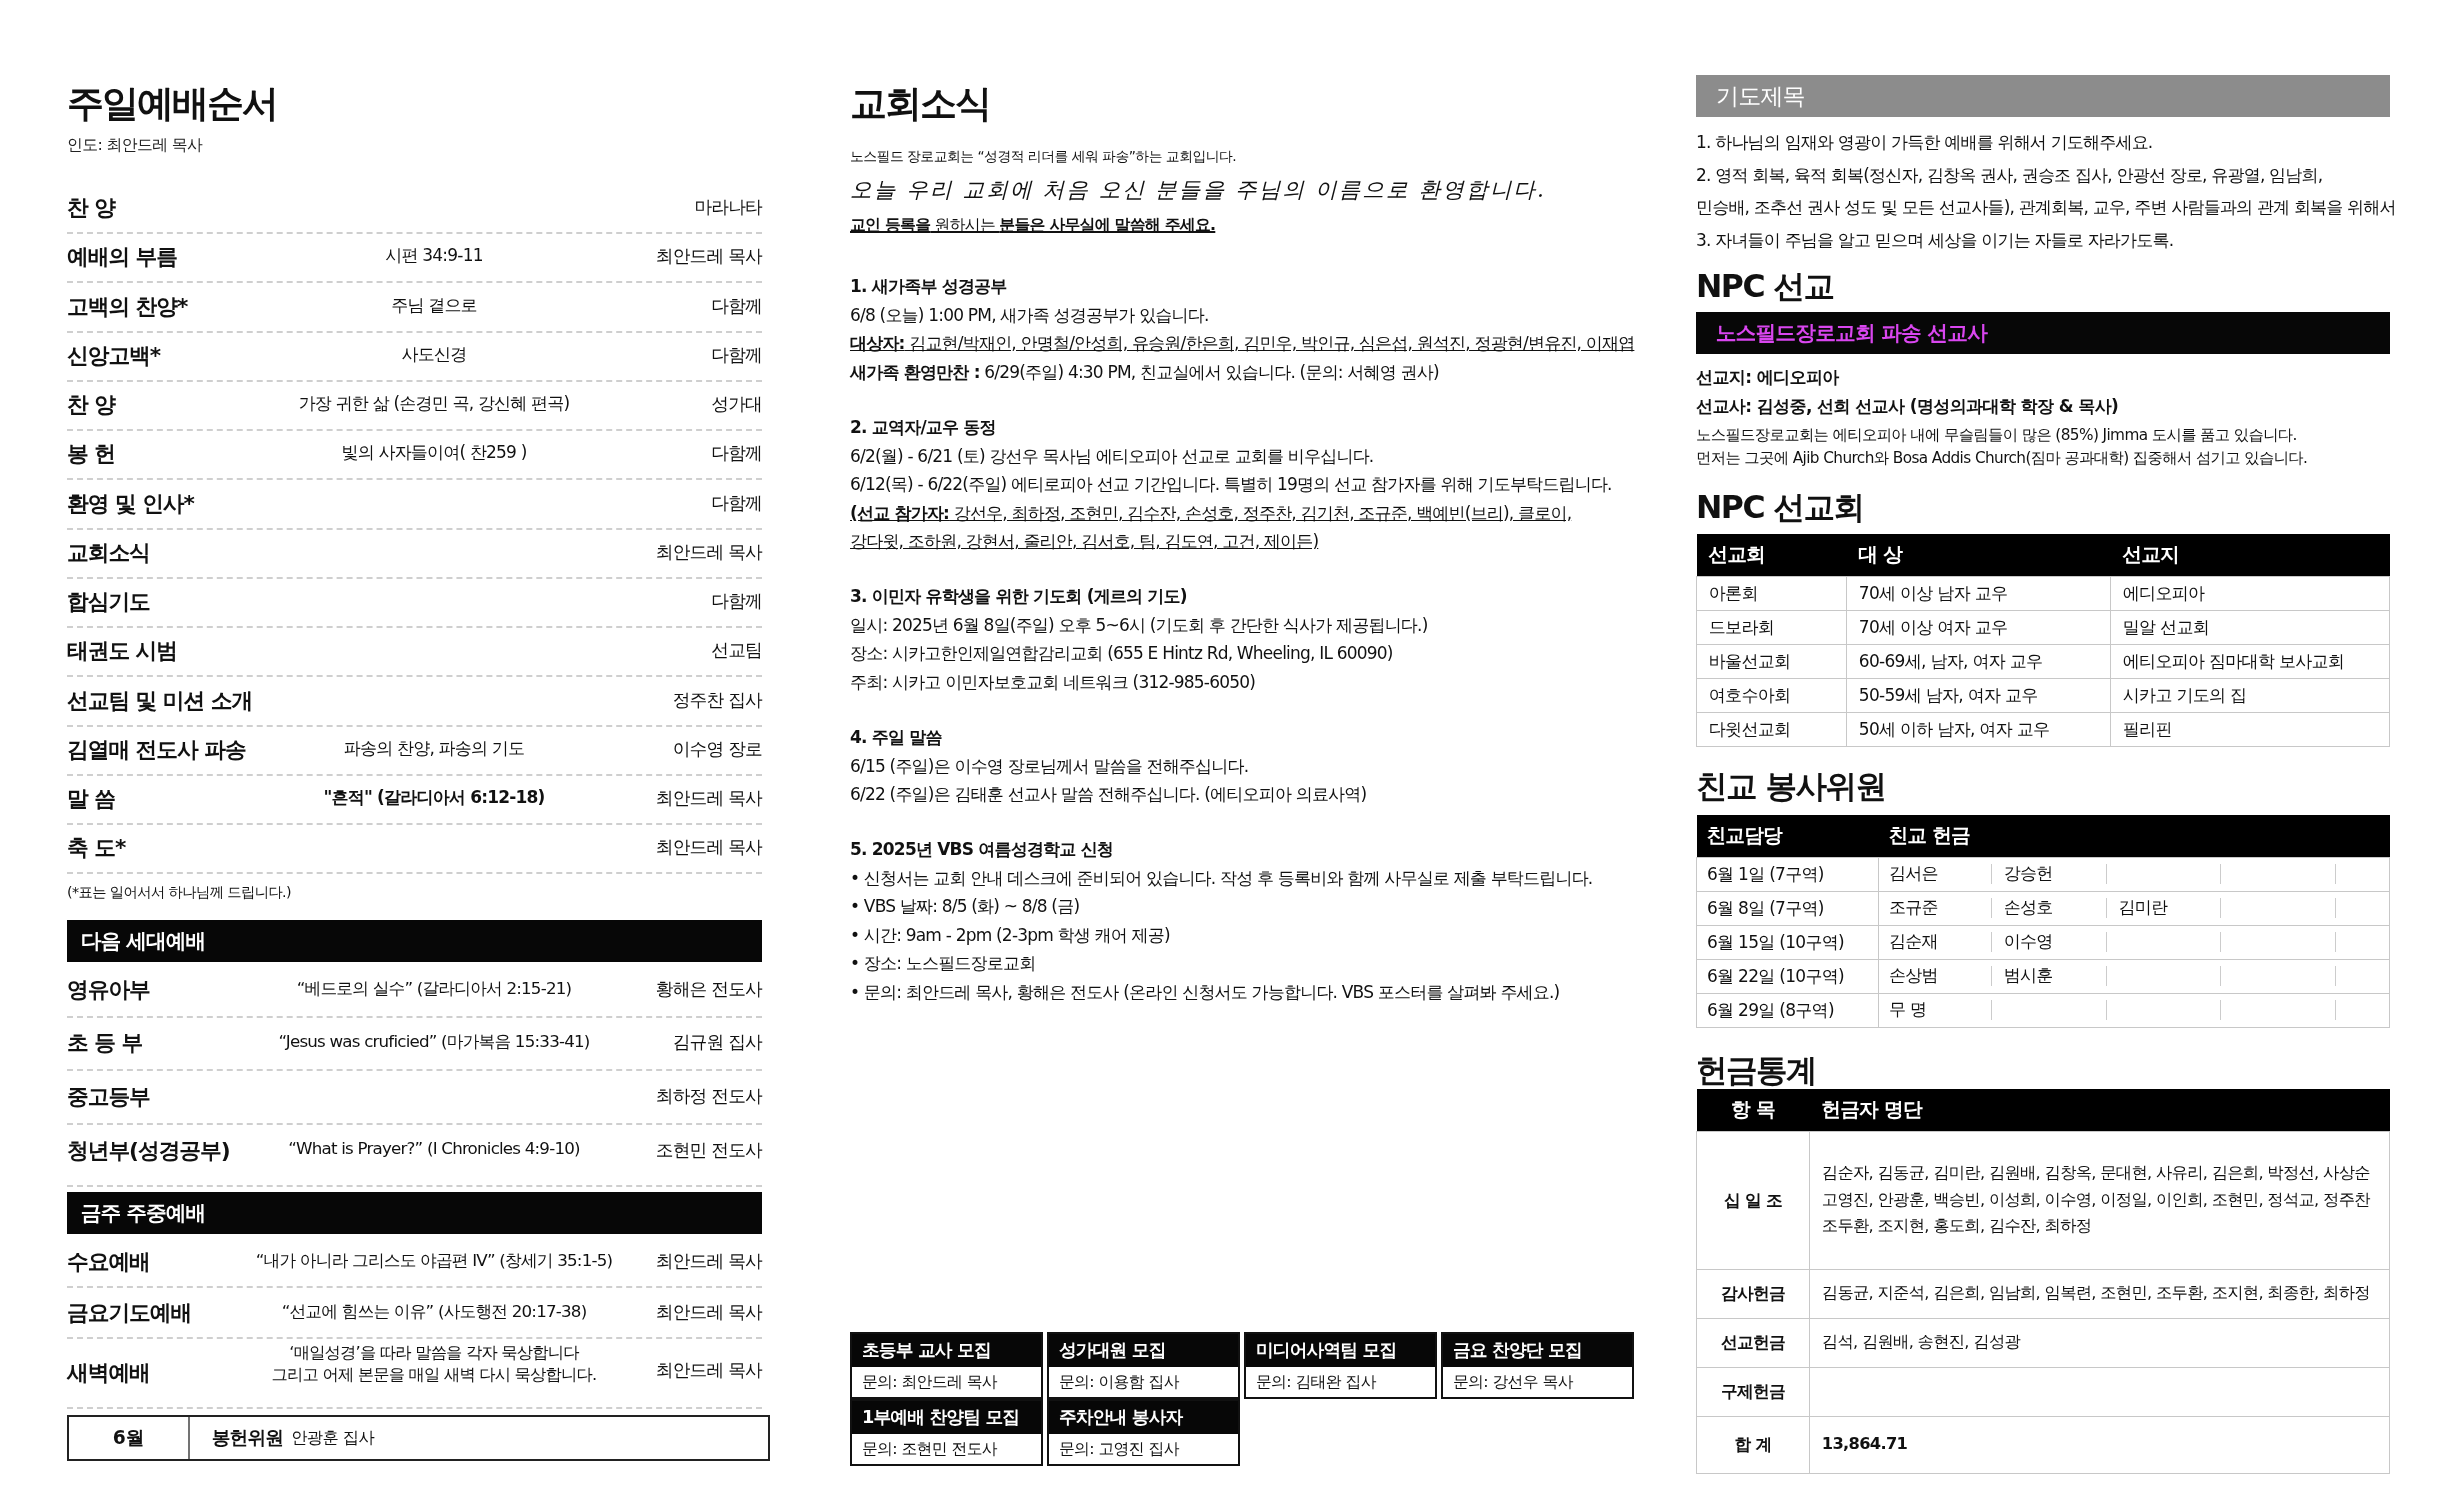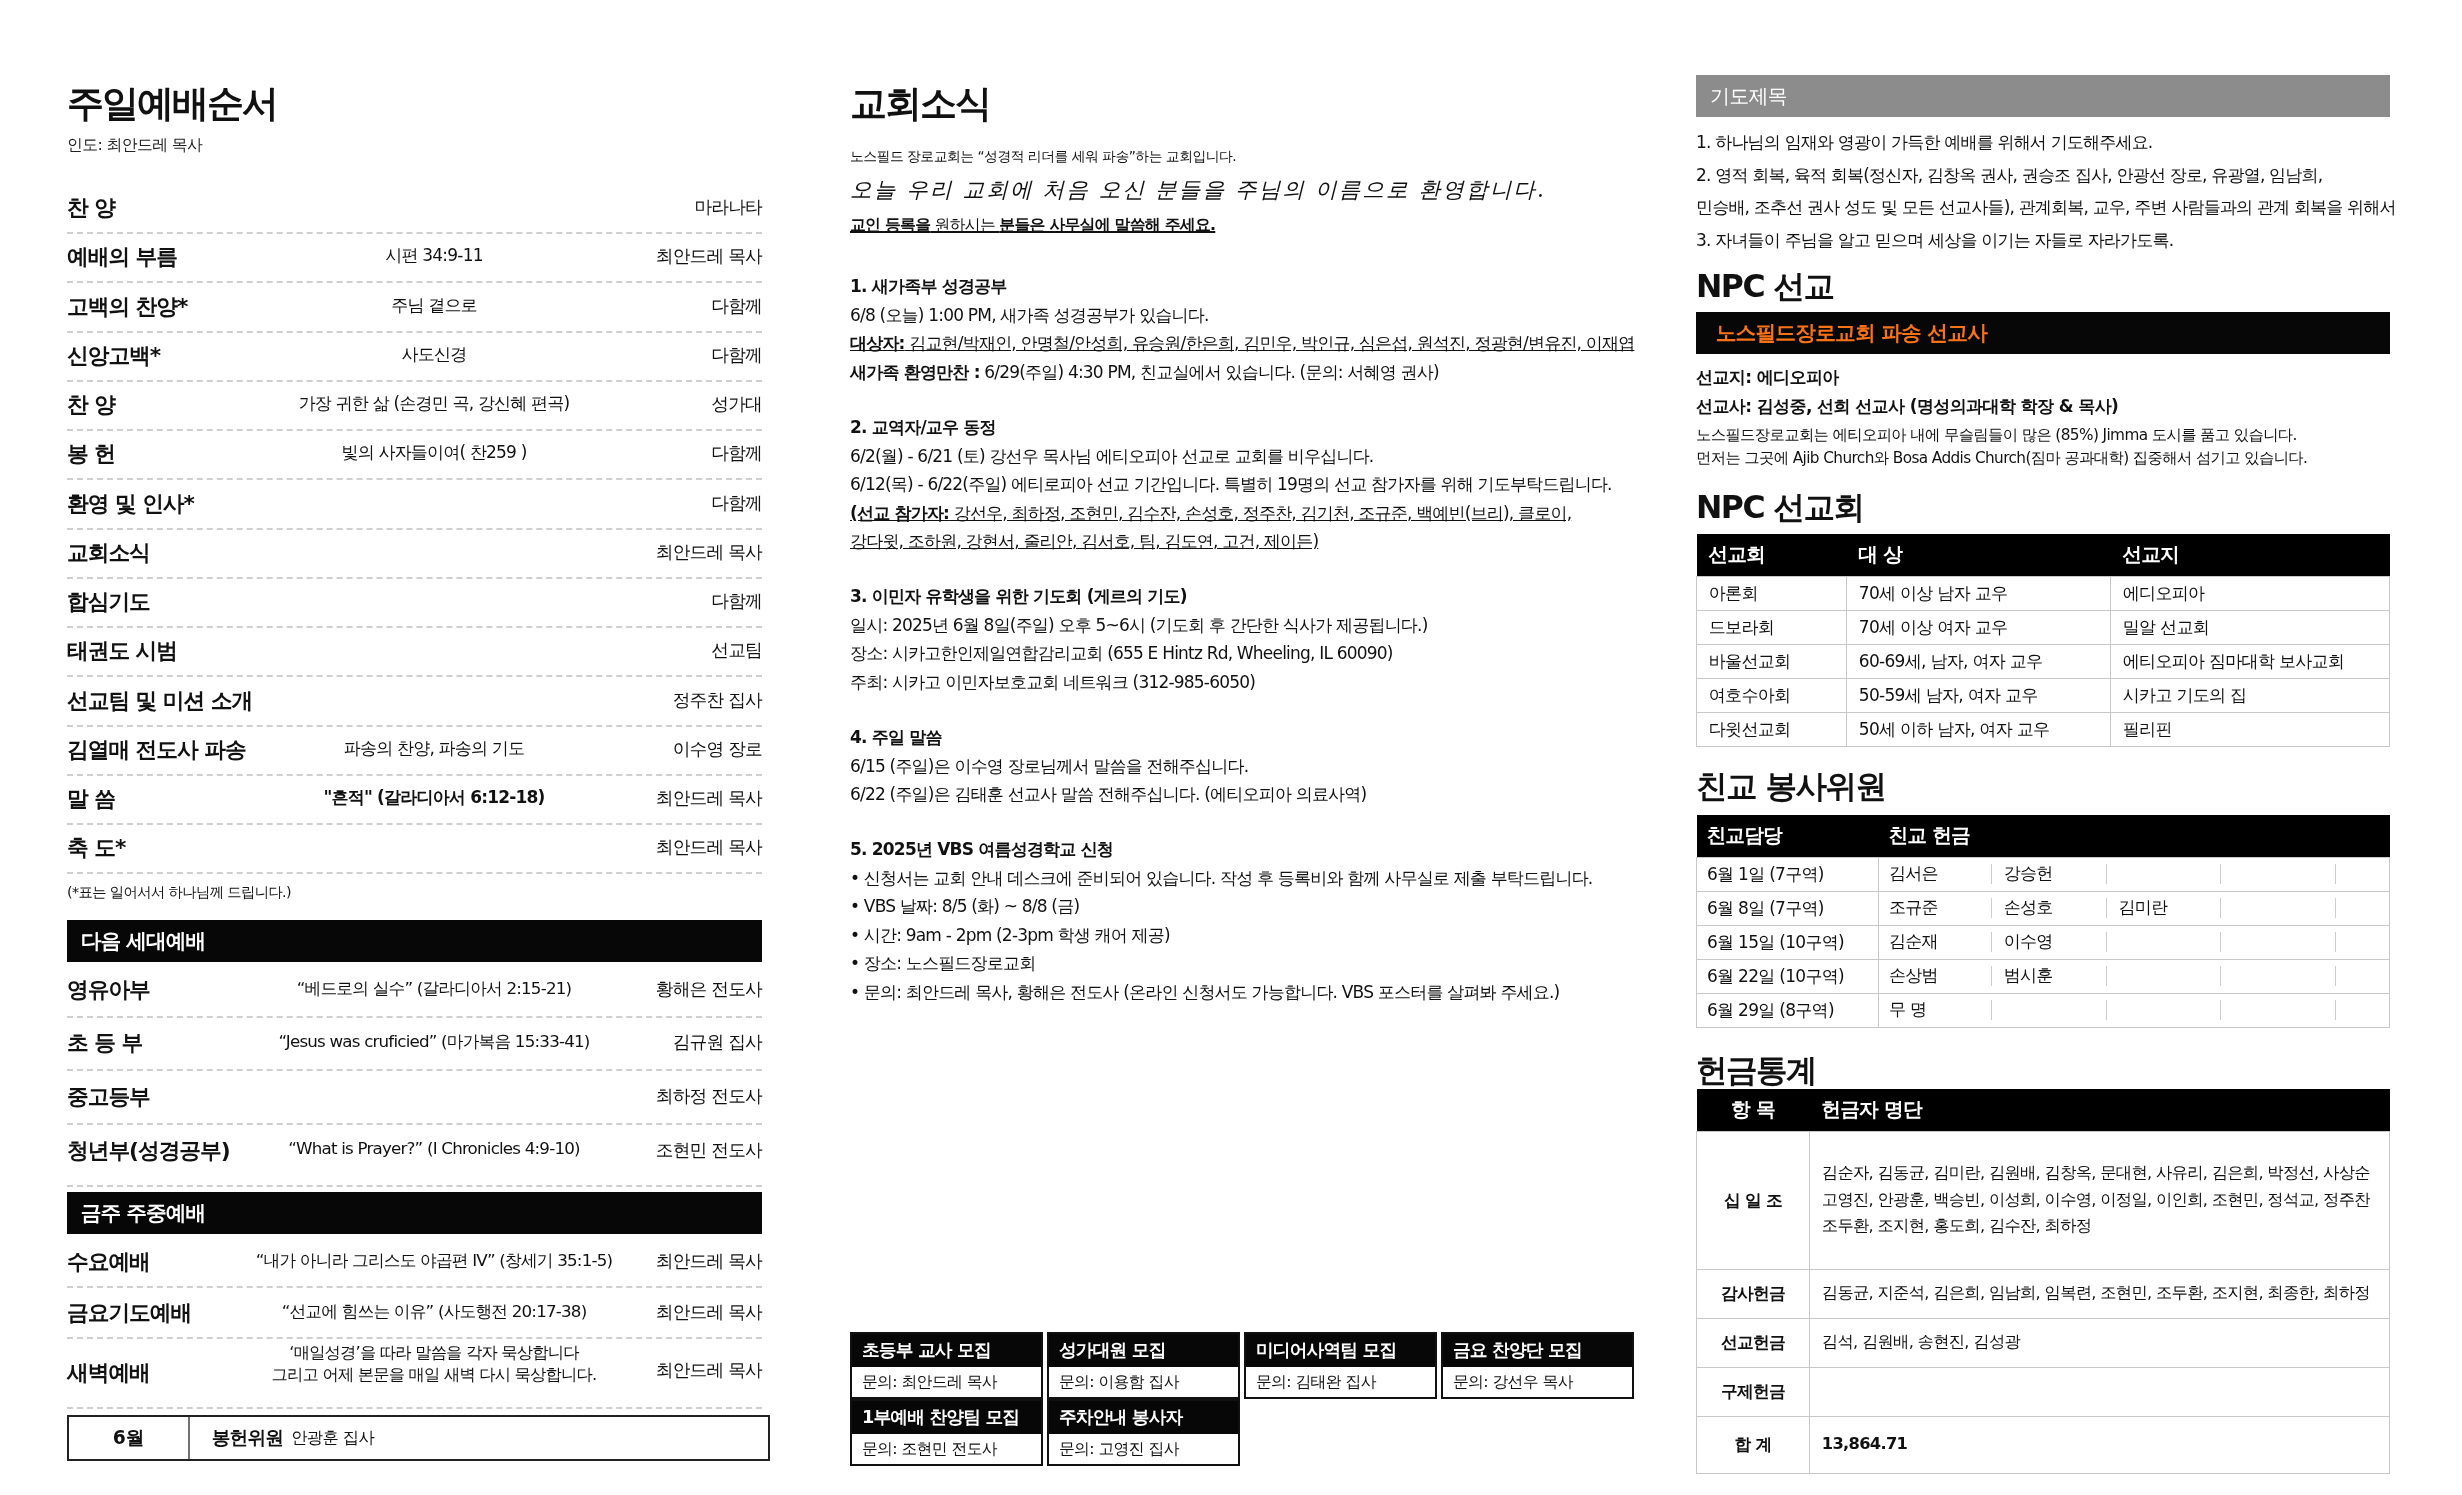--- a/index.html
+++ b/index.html
@@ -39,24 +39,24 @@
   .news .u { text-decoration: underline; }
   .news b { font-weight: bold; }
   .news ul { list-style: none; }
   .news li { padding-left: 13.8px; position: relative; }
   .news li::before { content: "•"; position: absolute; left: 0; }
   .recruit { position: absolute; width: 193px; height: 67px; border: 2px solid #111; }
   .recruit .t { height: 33px; background: #070707; color: #fff; font-weight: bold; font-size: 17.7px; line-height: 33px; padding-left: 9.9px; letter-spacing: -0.8px; }
   .recruit .c { height: 29.6px; font-size: 15.8px; line-height: 29.6px; padding-left: 9.9px; letter-spacing: -0.6px; }
 
   
-  .graybar { position: absolute; left: 0; top: 75px; width: 694px; height: 42px; background: #8c8c8c; color: #fff; font-size: 20px; line-height: 42px; padding-left: 14px; letter-spacing: -0.8px; }
+  .graybar { position: absolute; left: 0; top: 75px; width: 694px; height: 42px; background: #8c8c8c; color: #fff; font-size: 23px; line-height: 42px; padding-left: 20px; letter-spacing: -0.8px; }
   .prayer { position: absolute; left: 0; top: 126px; font-size: 17px; line-height: 32.5px; letter-spacing: -0.8px; width: 709px; }
   .r-h { position: absolute; left: 0; font-weight: bold; font-size: 31.5px; letter-spacing: -1.5px; }
-  .r-blackbar { position: absolute; left: 0; width: 694px; height: 42px; background: #070707; color: #f97316; font-size: 20.7px; line-height: 42px; padding-left: 19.7px; letter-spacing: -0.8px; font-weight: bold; }
+  .r-blackbar { position: absolute; left: 0; width: 694px; height: 42px; background: #070707; color: #d946ef; font-size: 20.7px; line-height: 42px; padding-left: 19.7px; letter-spacing: -0.8px; font-weight: bold; }
   .mis-line { position: absolute; left: 0; font-weight: bold; font-size: 17px; letter-spacing: -0.6px; }
   .mis-desc { position: absolute; left: 0; font-size: 15.3px; line-height: 23.6px; letter-spacing: -0.6px; }
   table { border-collapse: collapse; position: absolute; left: 0; width: 694px; }
   th { background: #000000; color: #fff; font-weight: bold; font-size: 19.7px; text-align: left; letter-spacing: -0.8px; }
   td { font-size: 17px; letter-spacing: -0.7px; border: 1px solid #c8c8c8; }
   #npc-table th { height: 42px; padding-left: 11.8px; }
   #npc-table td { height: 34px; padding-left: 11.8px; }
   #fel-table th { height: 42px; padding-left: 9.9px; }
   #fel-table td { height: 34px; padding-left: 9.9px; }
   .fel-names { display: flex; }

